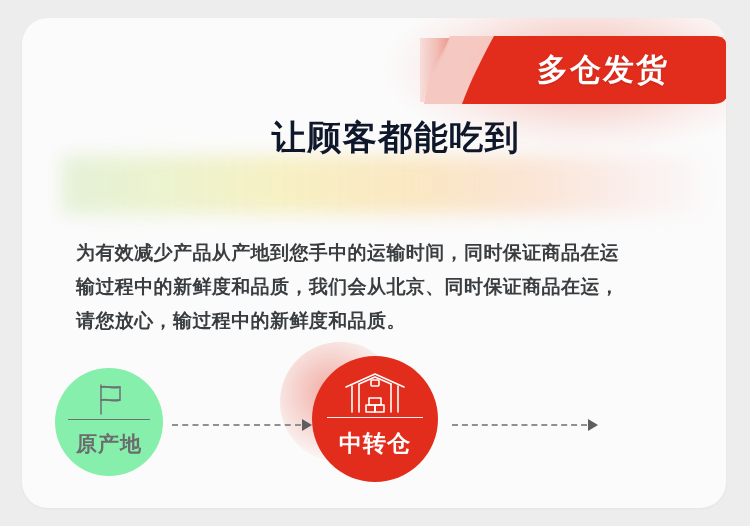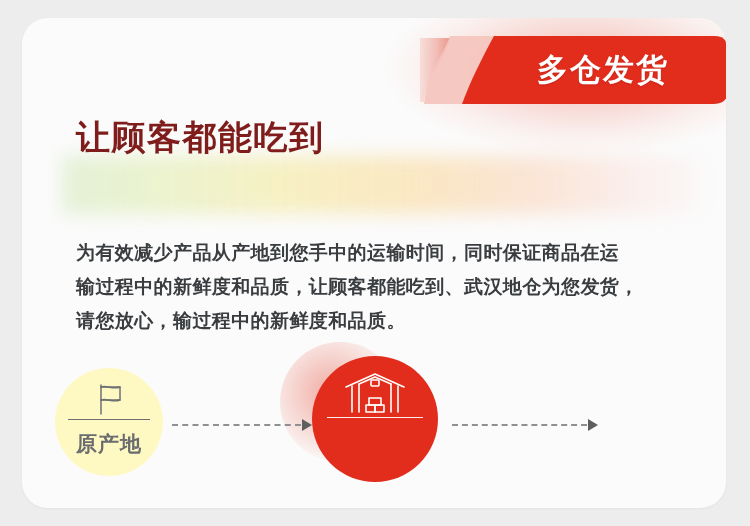--- a/index.html
+++ b/index.html
@@ -96,27 +96,28 @@
         rgba(244,234,166,0.66) 34%,
         rgba(250,219,160,0.62) 54%,
         rgba(250,206,176,0.50) 72%,
         rgba(250,212,205,0.30) 88%,
         rgba(255,255,255,0) 100%);
     filter: blur(9px);
     pointer-events: none;
   }
   .headline-line {
     position: relative;
-    color: #7f1d1d;
+    color: #0f172a;
     font-size: 34px;
     line-height: 46px;
     font-weight: 700;
     letter-spacing: 1.5px;
     font-family: "DejaVu Sans", "Liberation Sans", sans-serif;
     white-space: nowrap;
+    text-align: center;
   }
 
   
   #paragraph {
     position: absolute;
     left: 54px;
     top: 217px;
     width: 636px;
     color: #3a3d40;
     font-size: 19px;
@@ -137,21 +138,21 @@
 
   .node {
     position: absolute;
     border-radius: 50%;
     display: flex;
     flex-direction: column;
     align-items: center;
     justify-content: flex-start;
     box-sizing: border-box;
   }
-  .node.gray  { background: #fef9c3; text-align: right; }
+  .node.gray  { background: #86efac; text-align: right; }
   .node.red   { background: #e22d1d; }
 
   .node-icon {
     display: block;
     margin-top: 14px;
   }
   .node-rule {
     width: 76%;
     height: 1px;
     margin-top: 3px;
@@ -239,21 +240,21 @@
       <div class="ribbon-label">多仓发货</div>
     </div>
 
     <div class="headline-wrap">
       <div class="headline-band"></div>
       <div class="headline-line">让顾客都能吃到</div>
     </div>
 
     <div id="paragraph">
       <p>为有效减少产品从产地到您手中的运输时间，同时保证商品在运</p>
-      <p>输过程中的新鲜度和品质，让顾客都能吃到、武汉地仓为您发货，</p>
+      <p>输过程中的新鲜度和品质，我们会从北京、同时保证商品在运，</p>
       <p>请您放心，输过程中的新鲜度和品质。</p>
     </div>
 
     <div id="flow">
 
       <div class="node-glow"></div>
 
       <div id="node-origin" class="node gray">
         <svg class="node-icon" width="54" height="34" viewBox="0 0 54 34">
           <g fill="none" stroke="#6e7072" stroke-width="1.5" stroke-linecap="round" stroke-linejoin="round">
@@ -281,20 +282,21 @@
             <path d="M21,14 L21,42"></path>
             <path d="M53,14 L53,42"></path>
             <path d="M21,14 L37,7 L53,14"></path>
             <rect x="33" y="10" width="8" height="6" rx="1"></rect>
             <rect x="31" y="28" width="12" height="7"></rect>
             <rect x="28" y="35" width="9" height="7"></rect>
             <rect x="37" y="35" width="9" height="7"></rect>
           </g>
         </svg>
         <div class="node-rule"></div>
+        <div class="node-label">中转仓</div>
       </div>
 
       <div id="arrow-2" class="arrow">
         <div class="arrow-line"></div>
         <div class="arrow-head"></div>
       </div>
 
 
     </div>
   </div>

